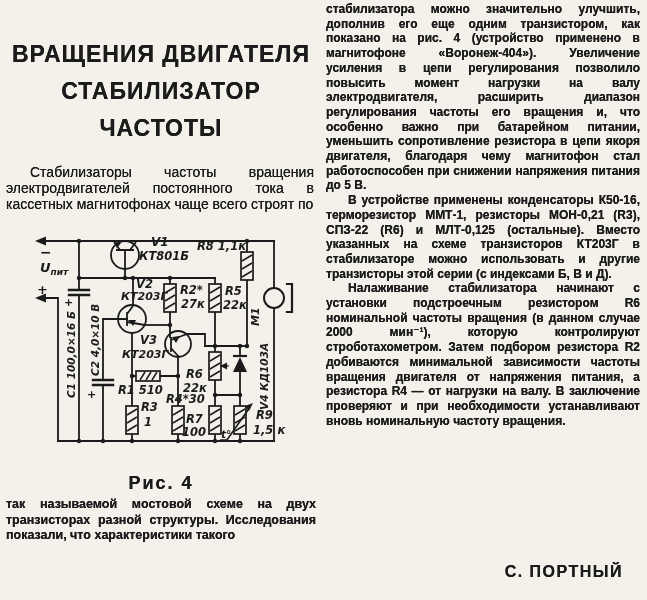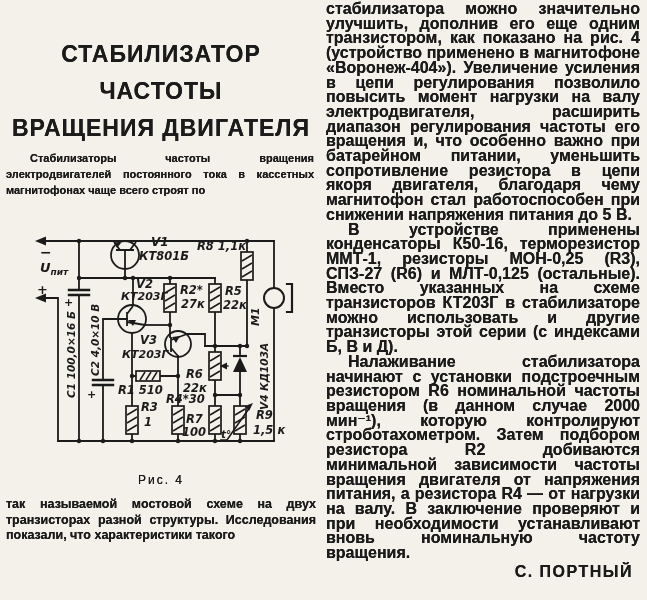--- a/index.html
+++ b/index.html
@@ -10,58 +10,58 @@
     font-family:"Liberation Sans","DejaVu Sans",sans-serif;
     overflow:hidden;
   }
   .page *{box-sizing:border-box;}
   .headline{
     position:absolute;left:10px;top:36px;width:302px;
     text-align:center;font-weight:700;font-size:23px;line-height:37px;
     letter-spacing:1px;text-shadow:0 0 .6px #1b1b1b;
   }
   .intro{
-    position:absolute;left:6px;top:150px;width:308px;
-    font-size:11px;line-height:16px;font-weight:700;
+    position:absolute;left:6px;top:164px;width:308px;
+    font-size:14px;line-height:16px;font-weight:400;
     text-align:justify;text-indent:24px;text-shadow:0 0 .4px #1b1b1b;
   }
   .fig-caption{
     position:absolute;left:0px;top:473px;width:322px;text-align:center;
-    font-weight:400;font-size:12px;letter-spacing:2px;text-shadow:0 0 .5px #1b1b1b;
+    font-weight:700;font-size:18px;letter-spacing:2px;text-shadow:0 0 .5px #1b1b1b;
   }
   .after-fig{
     position:absolute;left:6px;top:497px;width:310px;
     font-size:12.5px;line-height:15.5px;font-weight:700;
     text-align:justify;text-shadow:0 0 .4px #1b1b1b;
   }
   .rcol{
     position:absolute;left:326px;top:2px;width:314px;
-    font-size:16px;line-height:14.7px;font-weight:700;
+    font-size:12px;line-height:14.7px;font-weight:700;
     text-align:justify;text-shadow:0 0 .4px #1b1b1b;
   }
   .rcol p{margin:0;text-indent:22px;}
   .rcol p.cont{text-indent:0;}
   .signature{
-    position:absolute;right:14px;top:563px;width:300px;text-align:right;
+    position:absolute;right:24px;top:563px;width:300px;text-align:right;
     font-weight:700;font-size:16px;letter-spacing:1.5px;text-shadow:0 0 .6px #1b1b1b;
   }
   .schematic{position:absolute;left:0px;top:226px;}
   .schematic text{
     font-family:"DejaVu Sans",sans-serif;font-style:italic;font-weight:700;
     fill:#1b1b1b;stroke:none;
   }
 </style>
 </head>
 <body>
 
 <div class="page">
 
   <div class="headline">
+    <div>ВРАЩЕНИЯ ДВИГАТЕЛЯ</div>
     <div>СТАБИЛИЗАТОР ЧАСТОТЫ</div>
-    <div>ВРАЩЕНИЯ ДВИГАТЕЛЯ</div>
   </div>
 
   <div class="intro">Стабилизаторы частоты вращения электродвигателей постоянного тока в кассетных магнитофонах чаще всего строят по</div>
 
   <svg class="schematic" width="322" height="240" viewBox="0 0 322 240">
     <defs>
       <g id="rv" stroke="#1b1b1b" stroke-width="1.5">
         <rect x="0" y="0" width="12" height="28" fill="#f3f1ea" stroke-width="1.7"></rect>
         <line x1="1" y1="9" x2="11" y2="3"></line>
         <line x1="1" y1="17" x2="11" y2="11"></line>
@@ -211,19 +211,19 @@
     <text x="64" y="80" font-size="11">+</text>
     <text x="87" y="172" font-size="11">+</text>
   </svg>
 
   <div class="fig-caption">Рис. 4</div>
 
   <div class="after-fig">так называемой мостовой схеме на двух транзисторах разной структуры. Исследования показали, что характеристики такого</div>
 
   <div class="rcol">
     <p class="cont">стабилизатора можно значительно улучшить, дополнив его еще одним транзистором, как показано на рис. 4 (устройство применено в магнитофоне «Воронеж-404»). Увеличение усиления в цепи регулирования позволило повысить момент нагрузки на валу электродвигателя, расширить диапазон регулирования частоты его вращения и, что особенно важно при батарейном питании, уменьшить сопротивление резистора в цепи якоря двигателя, благодаря чему магнитофон стал работоспособен при снижении напряжения питания до 5 В.</p>
-    <p>В устройстве применены конденсаторы К50-16, терморезистор ММТ-1, резисторы МОН-0,25 (R3), СПЗ-27 (R6) и МЛТ-0,125 (остальные). Вместо указанных на схеме транзисторов КТ203Г в стабилизаторе можно использовать и другие транзисторы этой серии (с индексами Б, В и Д).</p>
+    <p>В устройстве применены конденсаторы К50-16, терморезистор ММТ-1, резисторы МОН-0,21 (R3), СПЗ-22 (R6) и МЛТ-0,125 (остальные). Вместо указанных на схеме транзисторов КТ203Г в стабилизаторе можно использовать и другие транзисторы этой серии (с индексами Б, В и Д).</p>
     <p>Налаживание стабилизатора начинают с установки подстроечным резистором R6 номинальной частоты вращения (в данном случае 2000 мин⁻¹), которую контролируют строботахометром. Затем подбором резистора R2 добиваются минимальной зависимости частоты вращения двигателя от напряжения питания, а резистора R4 — от нагрузки на валу. В заключение проверяют и при необходимости устанавливают вновь номинальную частоту вращения.</p>
   </div>
 
   <div class="signature">С. ПОРТНЫЙ</div>
 
 </div>
 
 </body></html>

